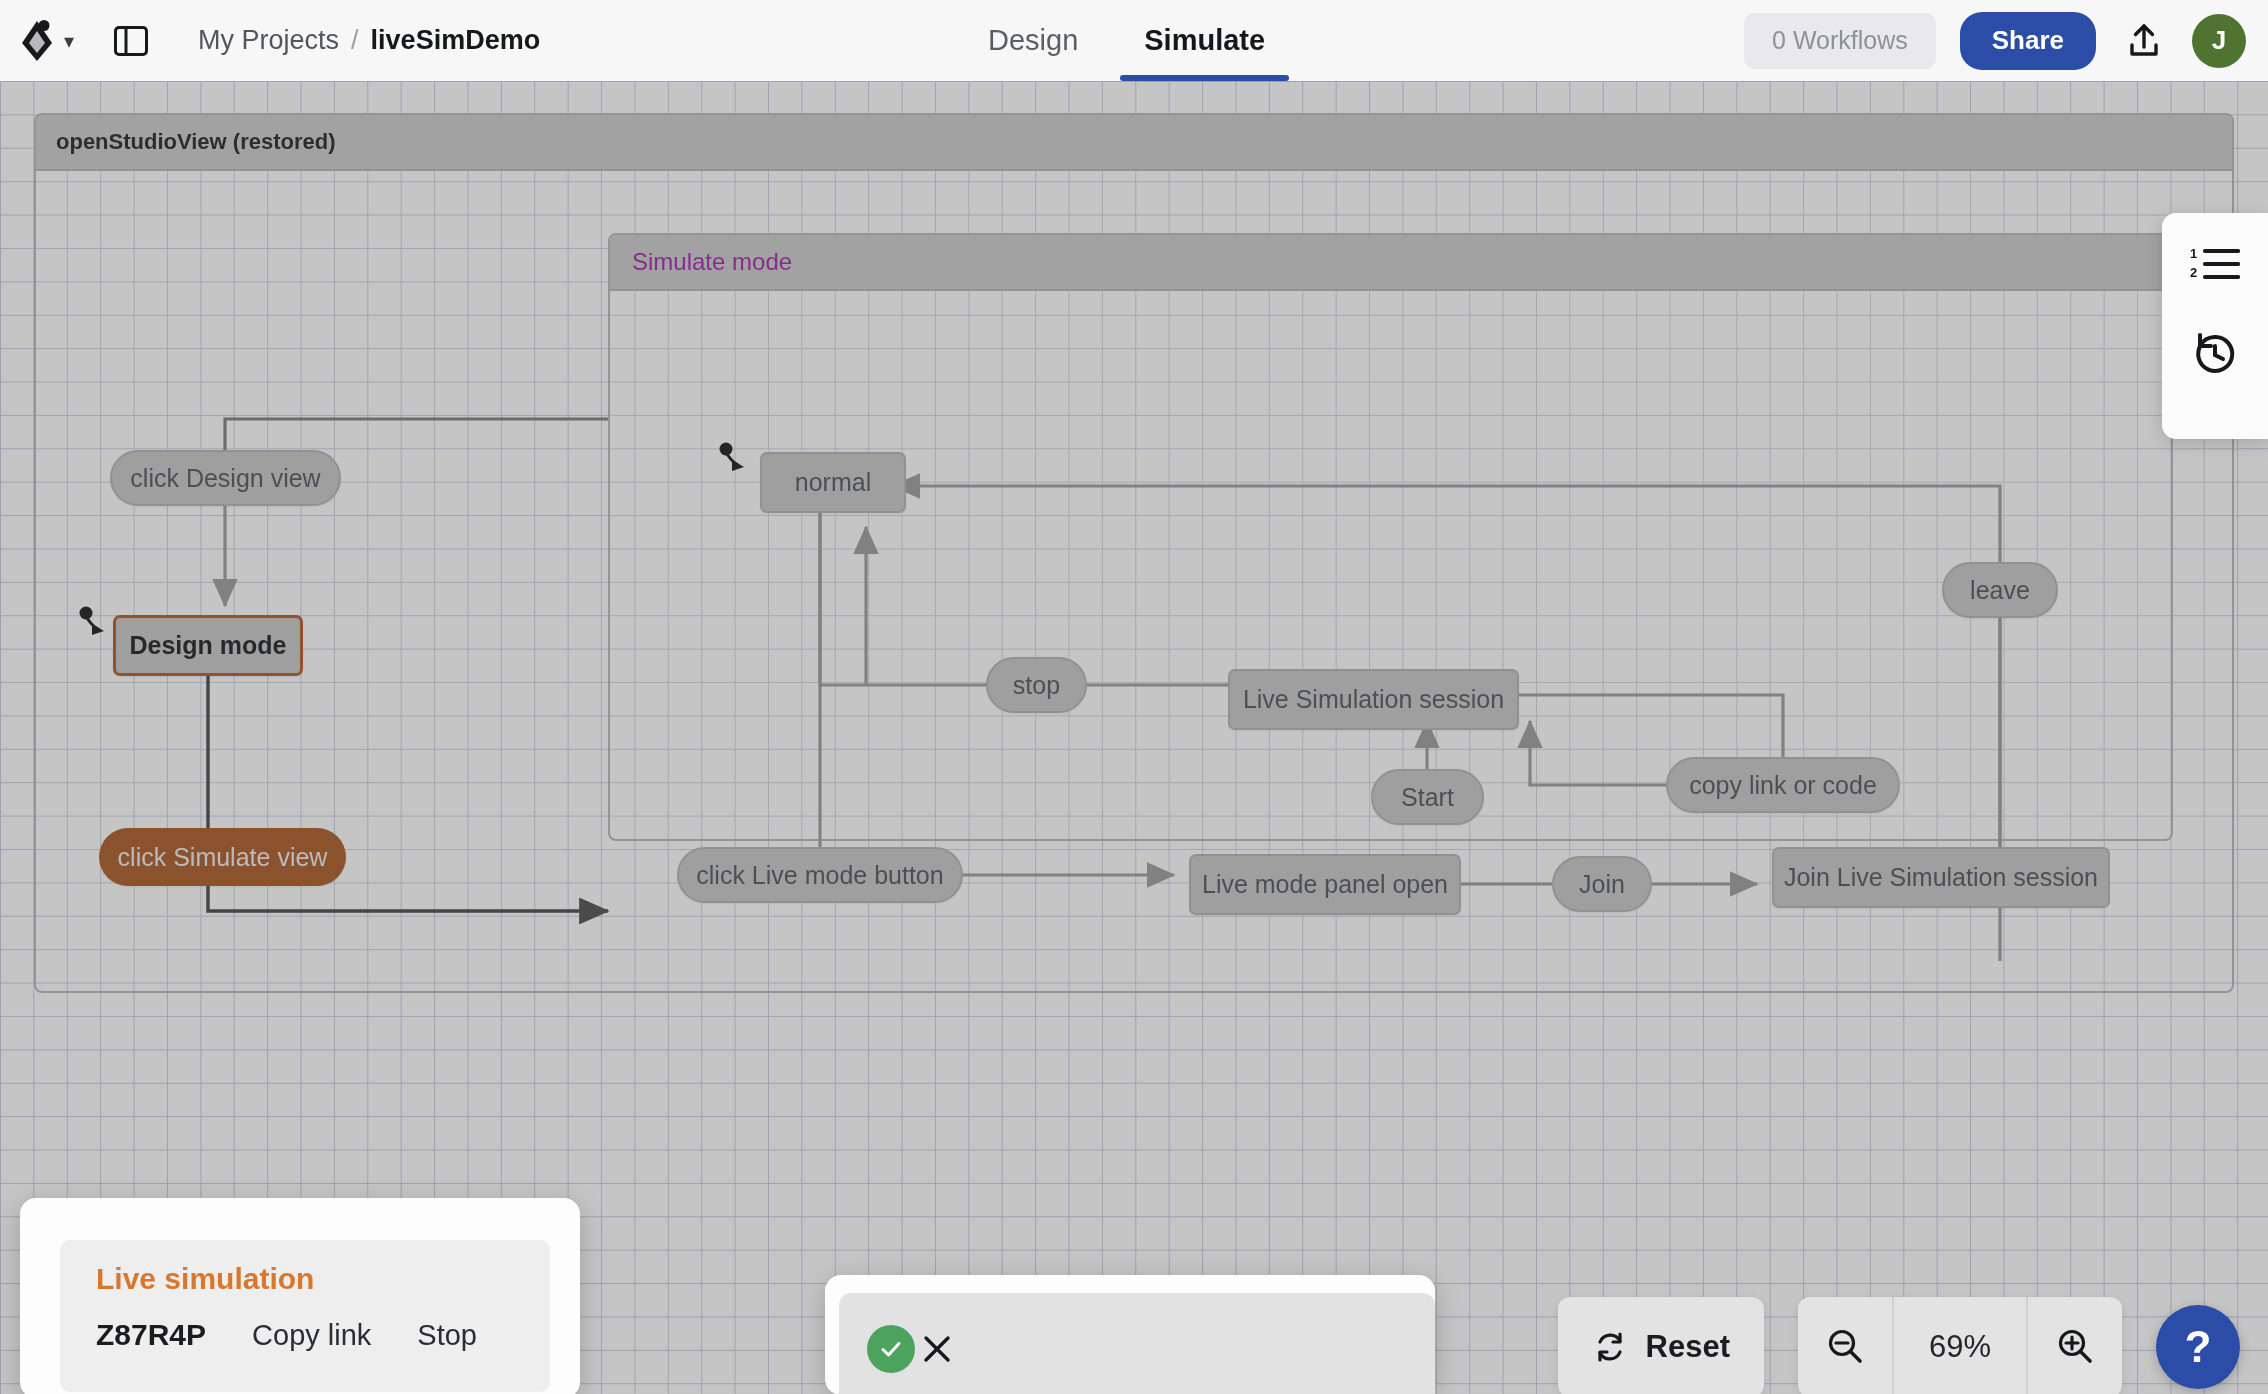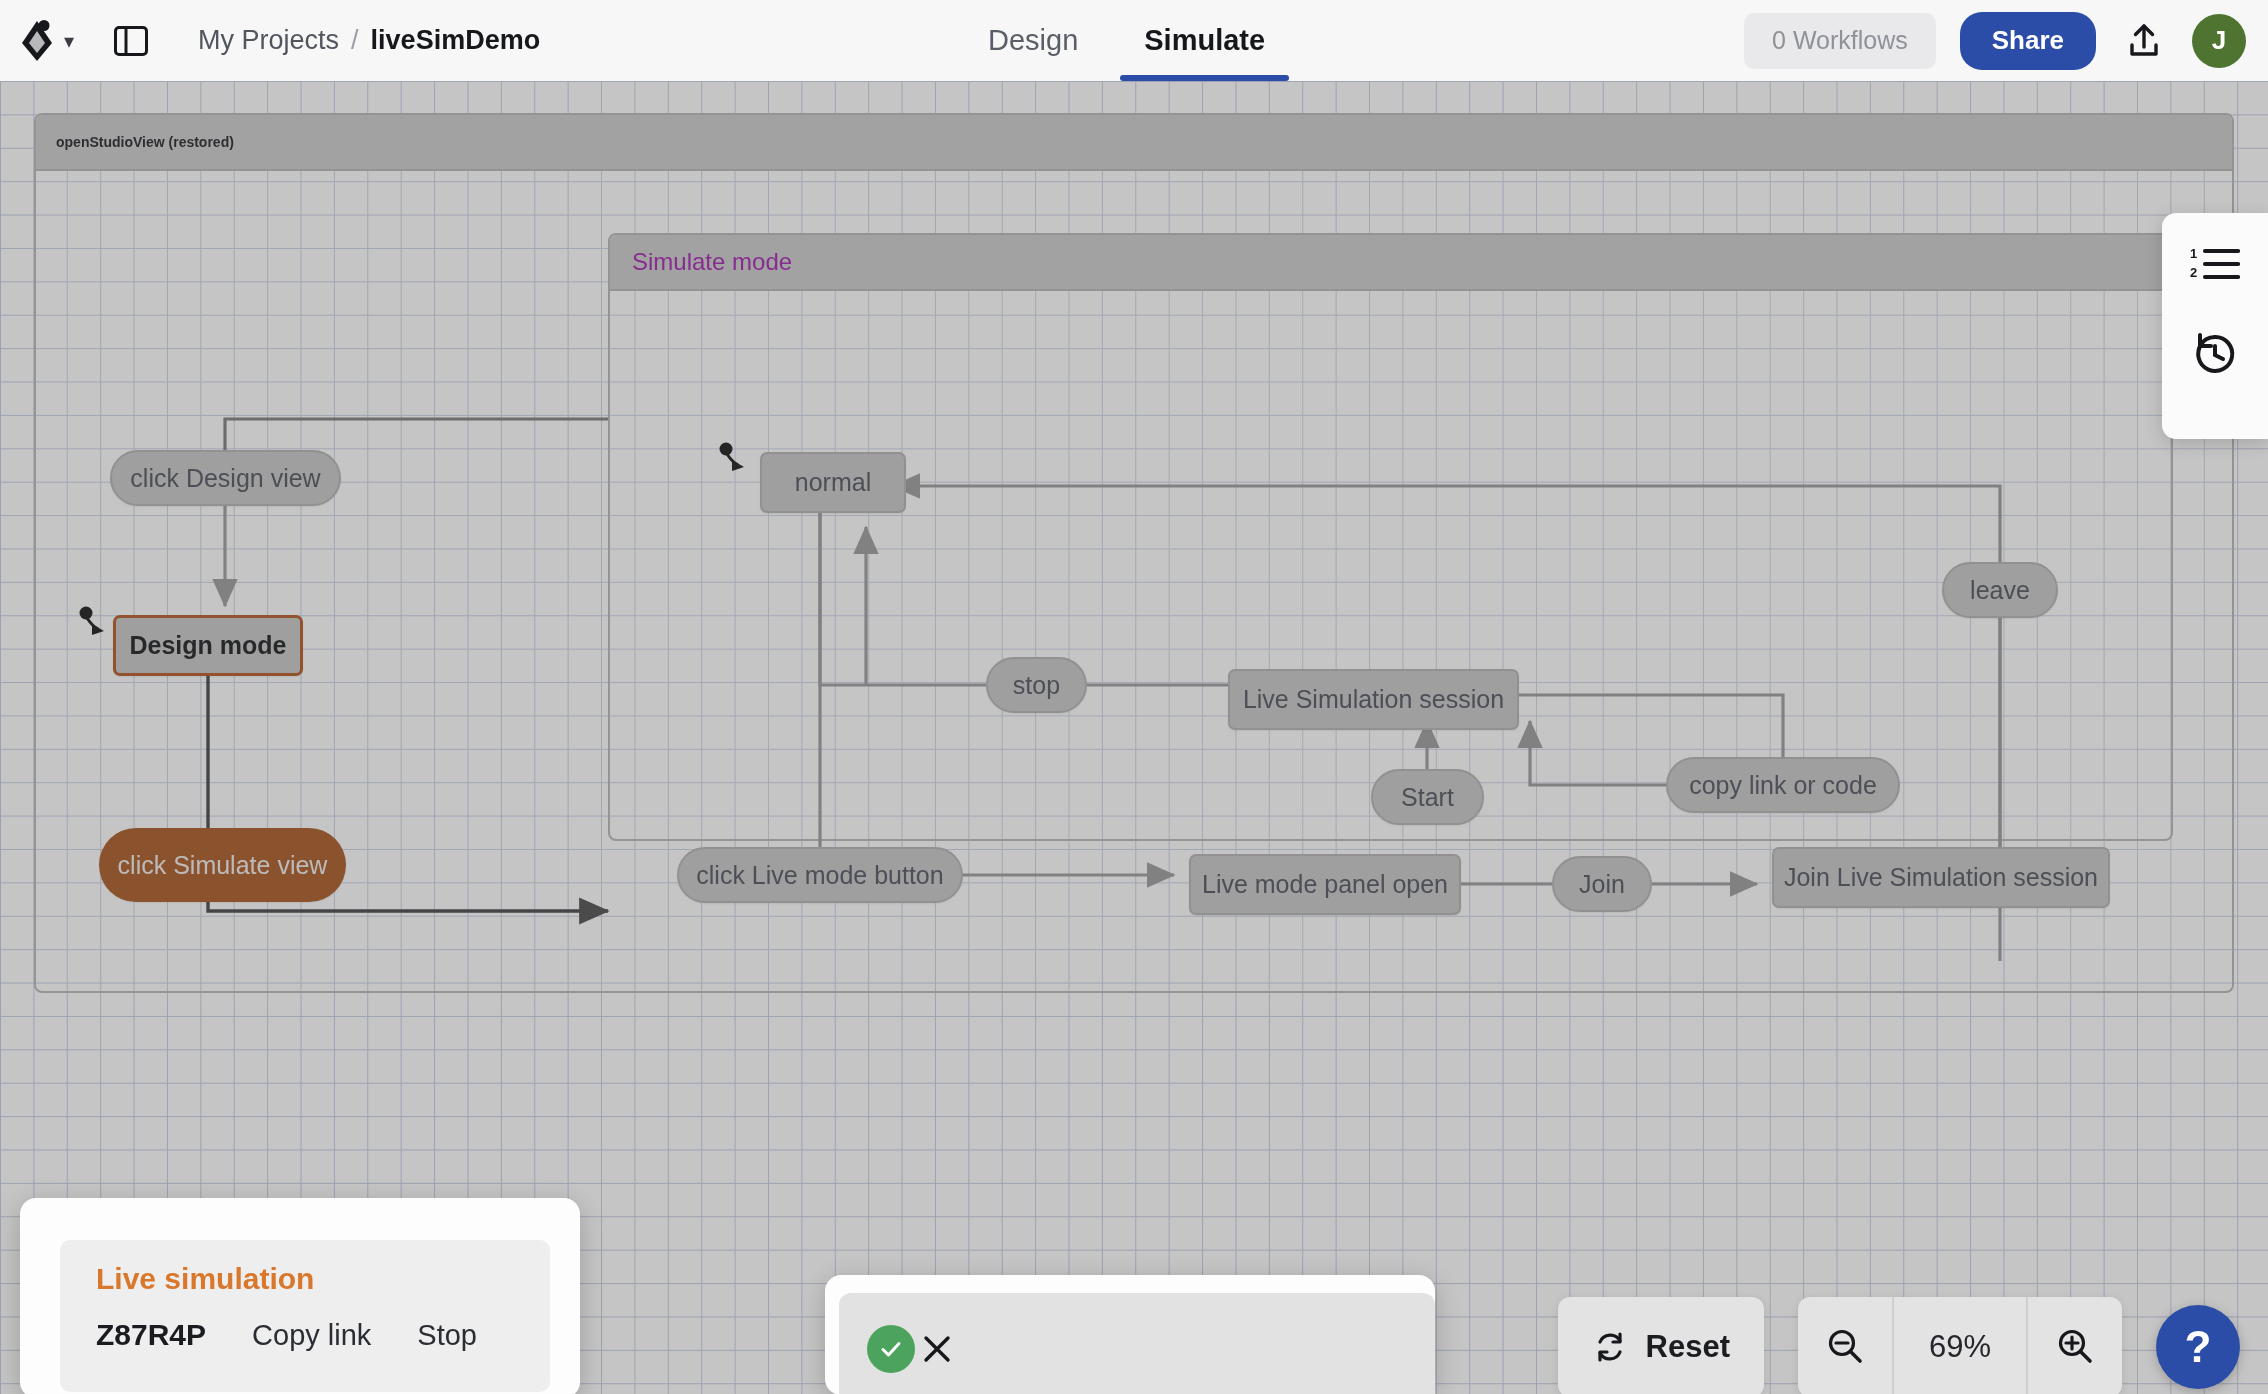--- a/index.html
+++ b/index.html
@@ -86,21 +86,21 @@
 
   
   .group-outer {
     position: absolute; border: 2px solid #b7b7b7; border-radius: 8px;
     background: rgba(255,255,255,0.10);
   }
   .group-title {
     height: 56px; background: #cbcbcb; border-bottom: 2px solid #b7b7b7;
     border-radius: 6px 6px 0 0;
     display: flex; align-items: center; padding-left: 20px;
-    font-size: 14px; color: #1b1d21; font-weight: bold;
+    font-size: 22px; color: #1b1d21; font-weight: bold;
   }
   .group-inner-title {
     height: 56px; background: #cbcbcb; border-bottom: 2px solid #b7b7b7;
     border-radius: 6px 6px 0 0;
     display: flex; align-items: center; padding-left: 22px;
     font-size: 24px; color: #a21caf;
   }
 
   
   .node {
@@ -317,21 +317,21 @@
       <path d="M14,18 L26,25 L14,29 Z" fill="#111"></path>
     </svg>
 
     <div id="node-layer">
         <div class="node event" style="left: 110px; top: 369px; width: 231px; height: 56px;">
           <span>click Design view</span>
         </div>
         <div class="node state active-state" style="left: 113px; top: 534px; width: 190px; height: 61px;">
           <span>Design mode</span>
         </div>
-        <div class="node event active-event" style="left: 99px; top: 747px; width: 247px; height: 74px;">
+        <div class="node event active-event" style="left: 99px; top: 747px; width: 247px; height: 58px;">
           <span>click Simulate view</span>
         </div>
         <div class="node state" style="left: 760px; top: 371px; width: 146px; height: 61px;">
           <span>normal</span>
         </div>
         <div class="node event" style="left: 986px; top: 576px; width: 101px; height: 56px;">
           <span>stop</span>
         </div>
         <div class="node state" style="left: 1228px; top: 574px; width: 291px; height: 61px; margin-top: 14px;">
           <span>Live Simulation session</span>

